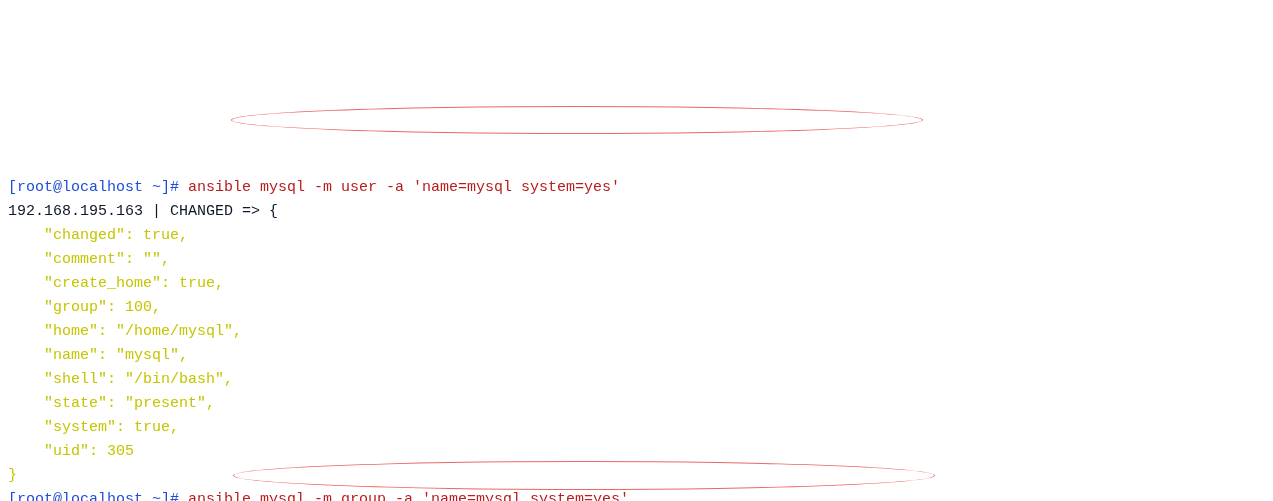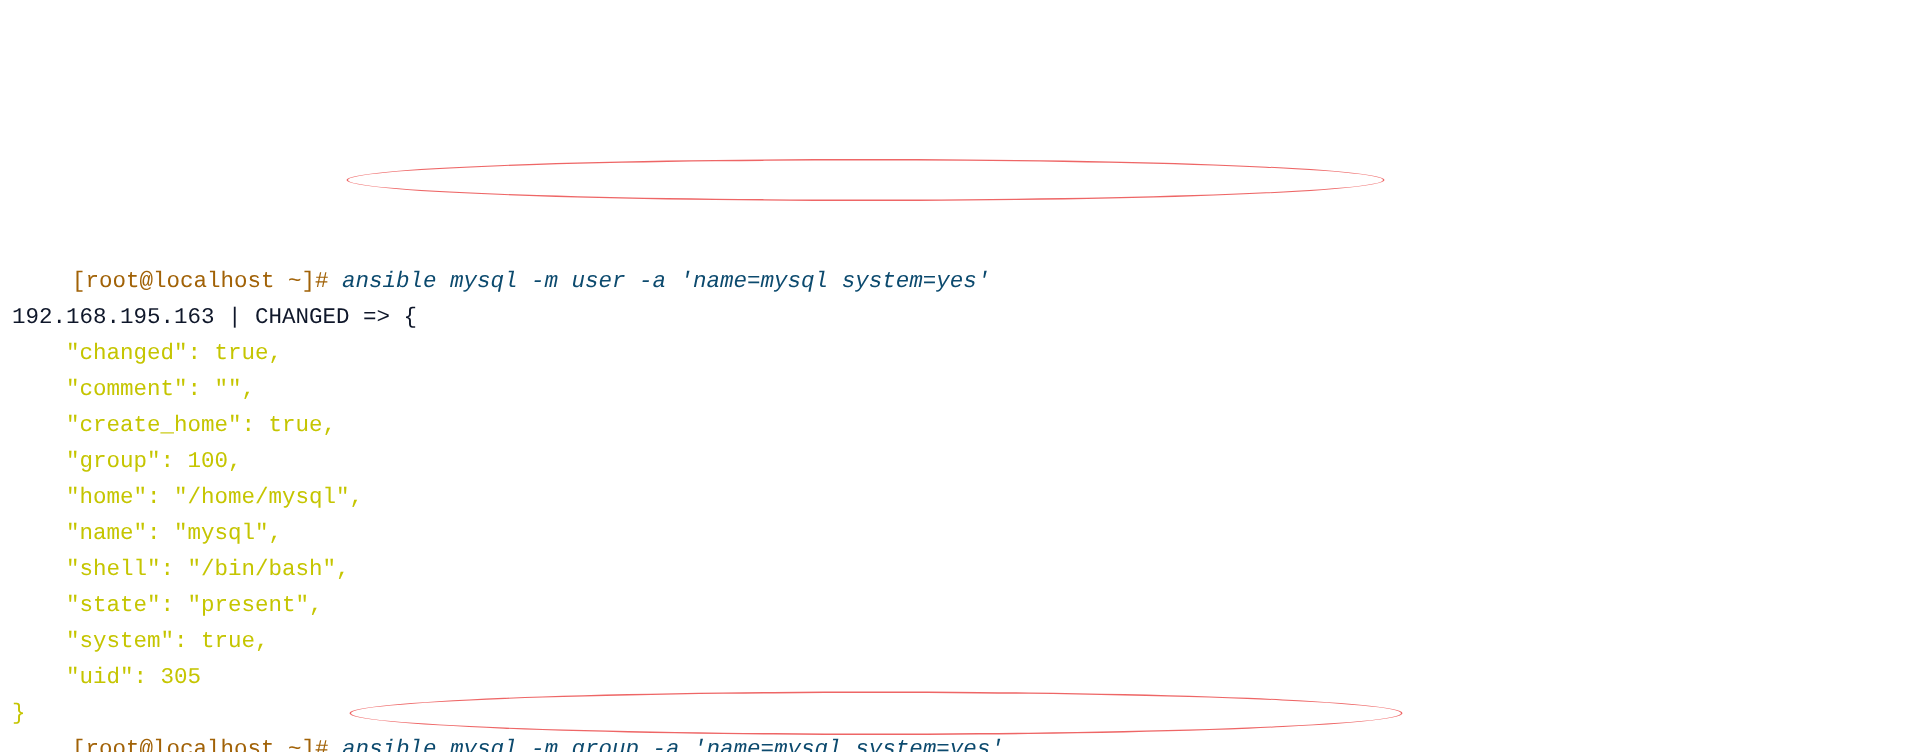--- a/index.html
+++ b/index.html
@@ -5,22 +5,22 @@
     body {
       margin: 0;
       padding: 8px;
       font-family: "Courier New", monospace;
       font-size: 15px;
       line-height: 1.6;
       background: #ffffff;
       color: #333333;
       white-space: pre;
     }
-    .prompt { color: #a16207; margin-left: 40px; }
-    .cmd { color: #0c4a6e; font-style: italic; }
+    .prompt { color: #1d4ed8; }
+    .cmd { color: #b91c1c; }
     .changed-header { color: #0f172a; }
     .changed-body { color: #c5c500; }
     .ellipse {
       position: absolute;
       border: 1px solid #ee6666;
       border-radius: 50%;
       pointer-events: none;
     }
     .ellipse1 {
       top: 2px;

